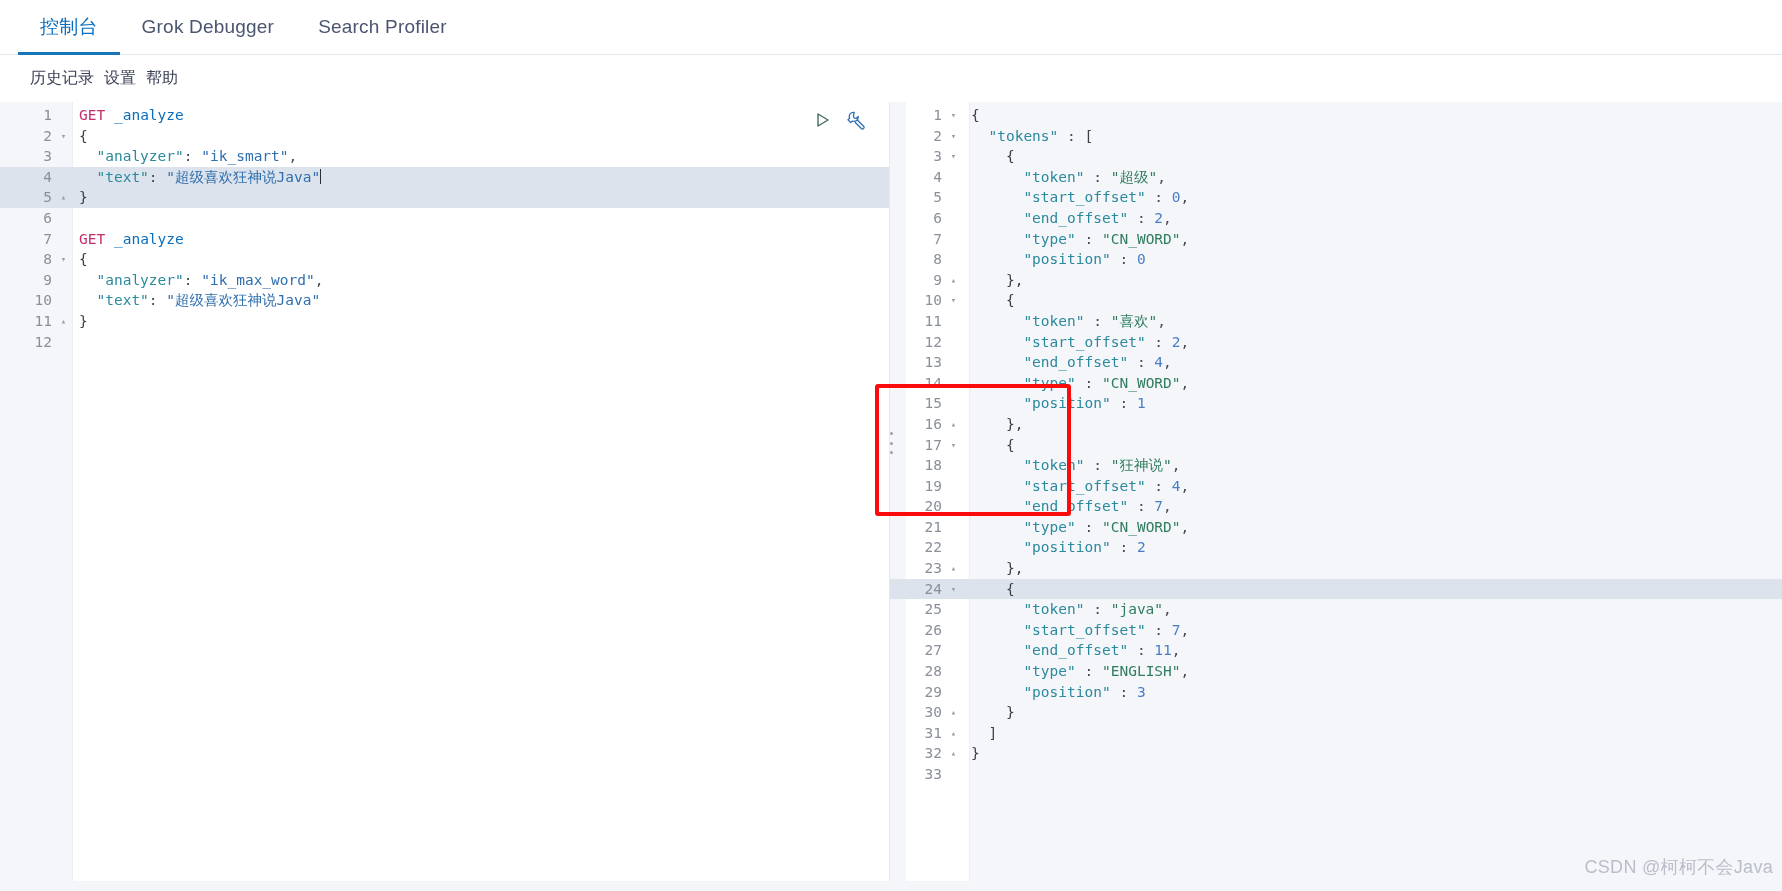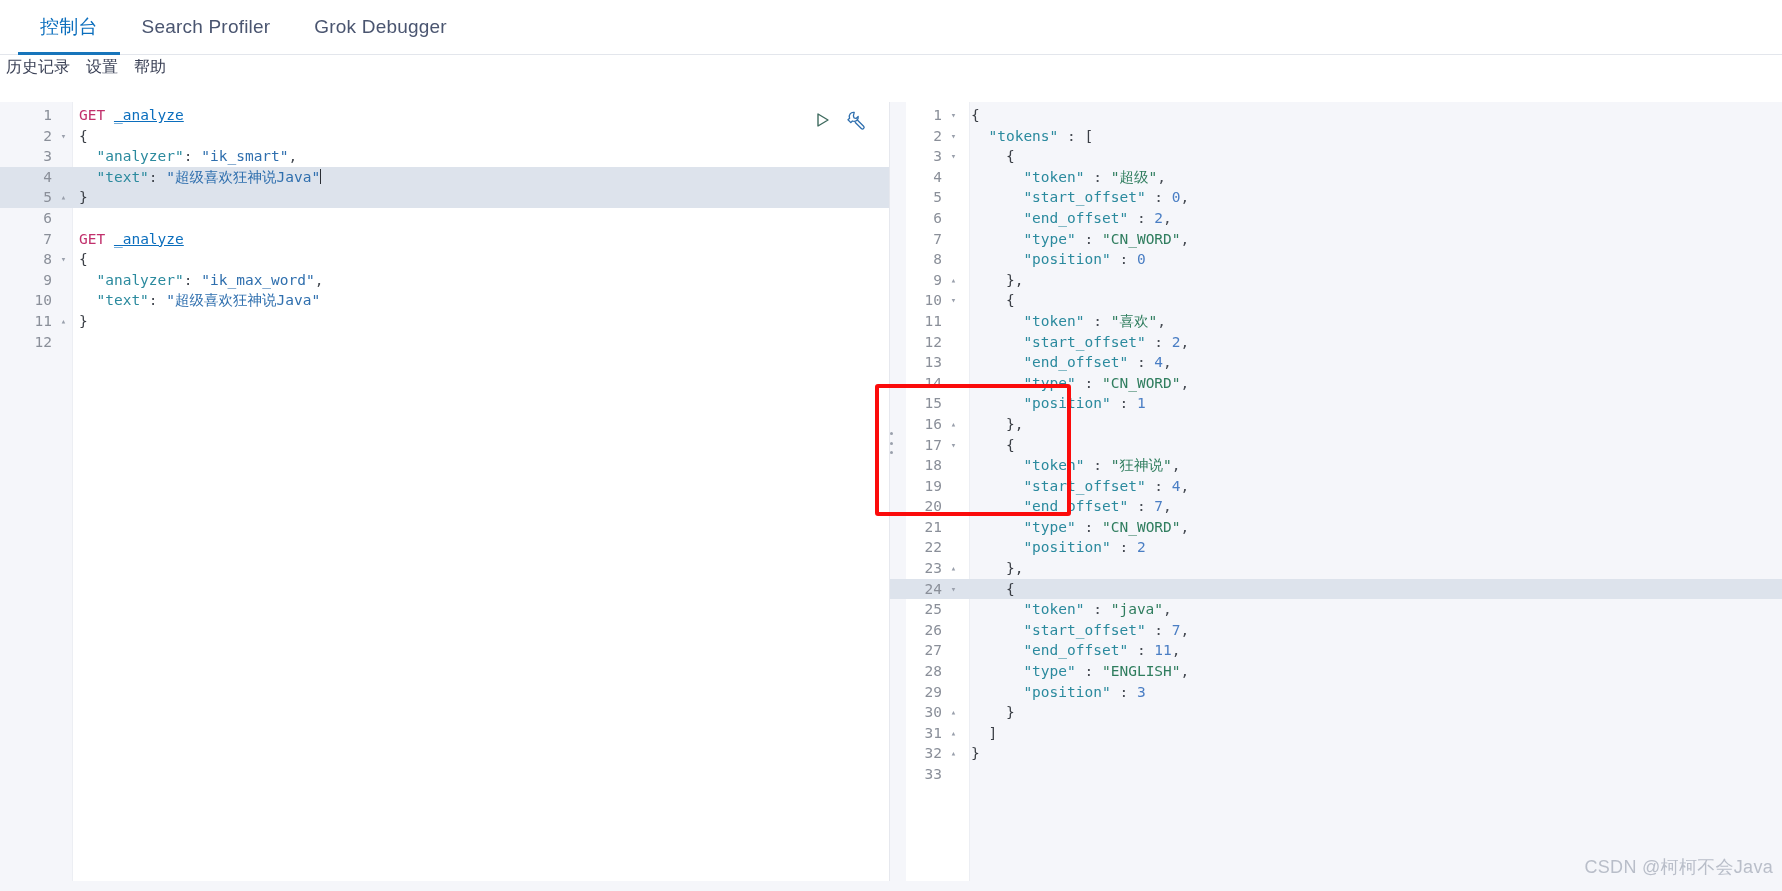--- a/index.html
+++ b/index.html
@@ -32,23 +32,23 @@
   }
   .tab.active { color: #0b6ebd; font-weight: 400; }
   .tab.active::after {
     content: ""; position: absolute; left: 0; right: 0; bottom: -1px;
     height: 3px; background: #1775bb;
   }
 
   
   .submenu {
     height: 47px;
-    display: flex; align-items: flex-start;
-    padding-left: 4px;
-    gap: 12px;
+    display: flex; align-items: center;
+    padding-left: 28px;
+    gap: 6px;
     background: #fff;
   }
   .submenu-item {
     font-size: 16px;
     color: #3c4257;
     cursor: pointer;
     padding: 2px 2px;
   }
 
   
@@ -113,21 +113,21 @@
   
   .pane-right .lno { width: 40px; flex: 0 0 40px; margin-left: 16px; }
   .pane-right .ctext { padding-left: 10px; }
 
   
   .guides { position:absolute; top:0; bottom:0; left:0; right:0; pointer-events:none; }
   .guide { position:absolute; top:0; width:1px; background:#d8dbe2; }
 
   
   .k-method { color: #c1306c; }
-  .k-url    { color: #0b6ebd; text-decoration: underline; }
+  .k-url    { color: #0b6ebd; }
   .k-key    { color: #2b8a9e; }
   .k-str    { color: #2f7d5e; }
   .k-num    { color: #4a7ec4; }
   .k-punc   { color: #454a52; }
   .k-brace  { color: #3b3f46; }
   .k-vblue  { color: #2f6fae; }
 
   
   .caret {
     display:inline-block; width:1px; height:15px;
@@ -187,24 +187,24 @@
 </head>
 <body>
 
 <div id="app">
 
   <div class="tabbar">
     <div class="tab active">
       <span>控制台</span>
     </div>
     <div class="tab">
+      <span>Grok Debugger</span>
+    </div>
+    <div class="tab">
       <span>Search Profiler</span>
-    </div>
-    <div class="tab">
-      <span>Grok Debugger</span>
     </div>
   </div>
 
   <div class="submenu">
     <div class="submenu-item">历史记录</div>
     <div class="submenu-item">设置</div>
     <div class="submenu-item">帮助</div>
   </div>
 
   <div class="split">

